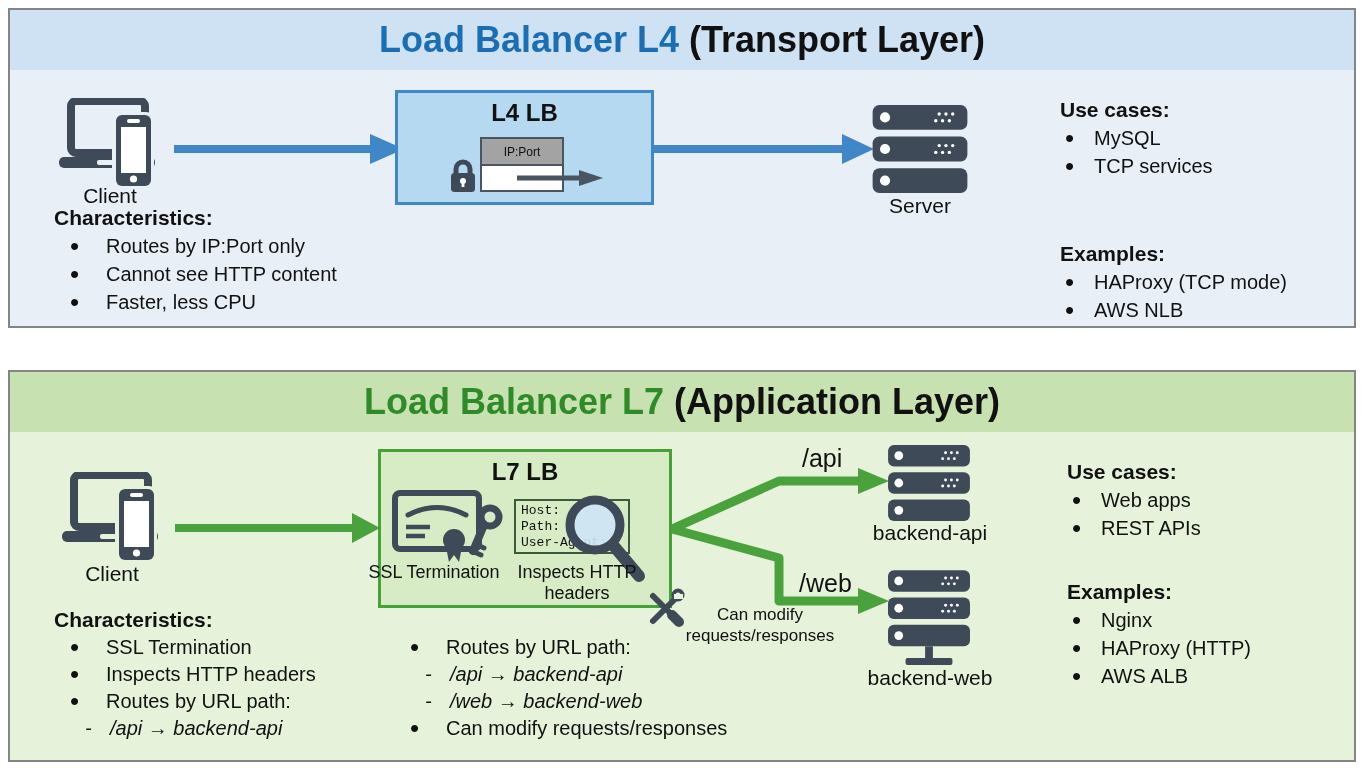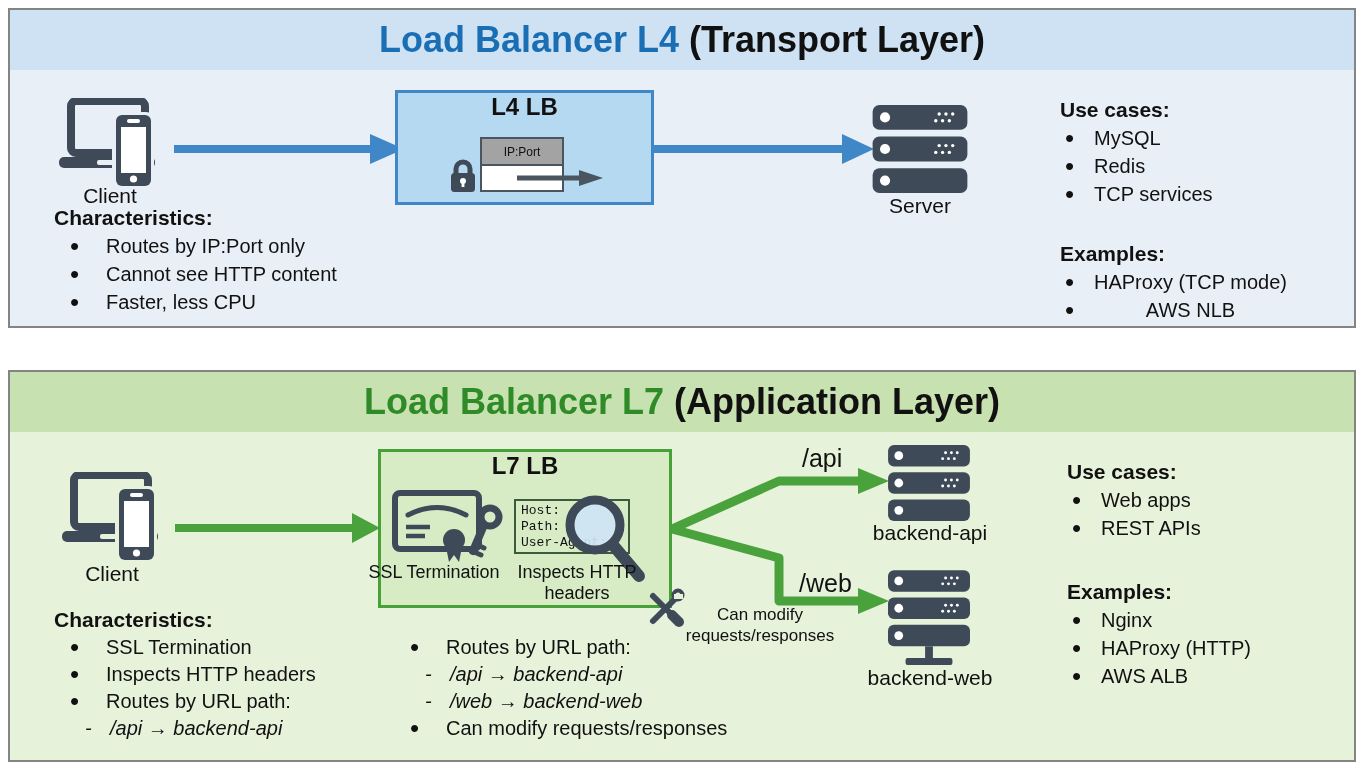--- a/index.html
+++ b/index.html
@@ -23,21 +23,21 @@
   .blist li.b{padding-left:52px;}
   .blist li.b::before{content:"\2022";position:absolute;left:16px;font-size:26px;}
   .blist li.sub{padding-left:56px;line-height:27px;font-style:italic;}
   .blist li.sub::before{content:"-";position:absolute;left:31px;}
   .rcol li.b{padding-left:34px;}
   .rcol li.b::before{left:5px;}
   .lh27 li{line-height:27px;}
   .lb-box{position:absolute;box-sizing:border-box;}
   #l4-box{left:385px;top:80px;width:259px;height:115px;background:#b6d9f2;border:3px solid #3f87c7;}
   #l7-box{left:368px;top:77px;width:294px;height:159px;background:#d7ecc5;border:3px solid #46a137;}
-  .box-title{text-align:center;font-size:24px;font-weight:bold;}
+  .box-title{text-align:center;font-size:24px;font-weight:bold;margin-top:6px;}
   #ipport-box{position:absolute;left:470px;top:127px;width:84px;height:55px;border:2px solid #4a5560;box-sizing:border-box;background:#fff;}
   #ipport-head{height:25px;background:#a3a3a3;border-bottom:2px solid #4a5560;display:flex;align-items:center;justify-content:center;font-size:12px;}
   #headers-box{position:absolute;left:504px;top:127px;width:116px;height:55px;border:2px solid #3c5a3c;box-sizing:border-box;
                font-family:"Liberation Mono",monospace;font-size:13px;line-height:16px;padding:2px 0 0 5px;}
   .small-label{font-size:18px;line-height:21px;text-align:center;}
   .modify-label{font-size:17px;line-height:21px;text-align:center;}
   .route-label{font-size:25px;}
   svg{display:block;}
   .overlay{position:absolute;left:0;top:0;pointer-events:none;}
 </style>
@@ -118,25 +118,24 @@
     <div class="abs heading" style="left:44px;top:196px;">Characteristics:</div>
     <ul class="blist abs" style="left:44px;top:222px;">
       <li class="b"><span>Routes by IP:Port only</span></li>
       <li class="b"><span>Cannot see HTTP content</span></li>
       <li class="b"><span>Faster, less CPU</span></li>
     </ul>
 
     <div class="abs heading" style="left:1050px;top:88px;">Use cases:</div>
     <ul class="blist rcol abs" style="left:1050px;top:114px;">
       <li class="b"><span>MySQL</span></li>
-      <li class="b"><span>Redis</span></li>
       <li class="b"><span>TCP services</span></li>
     </ul>
     <div class="abs heading" style="left:1050px;top:232px;">Examples:</div>
-    <ul class="blist rcol abs" style="left:1050px;top:258px;text-align:center;">
+    <ul class="blist rcol abs" style="left:1050px;top:258px;">
       <li class="b"><span>HAProxy (TCP mode)</span></li>
       <li class="b"><span>AWS NLB</span></li>
     </ul>
   </div>
 
   <div class="section" id="l7-section">
     <div class="band">
       <div class="title"><span class="main-l7">Load Balancer L7</span><span class="sub"> (Application Layer)</span></div>
     </div>
 

